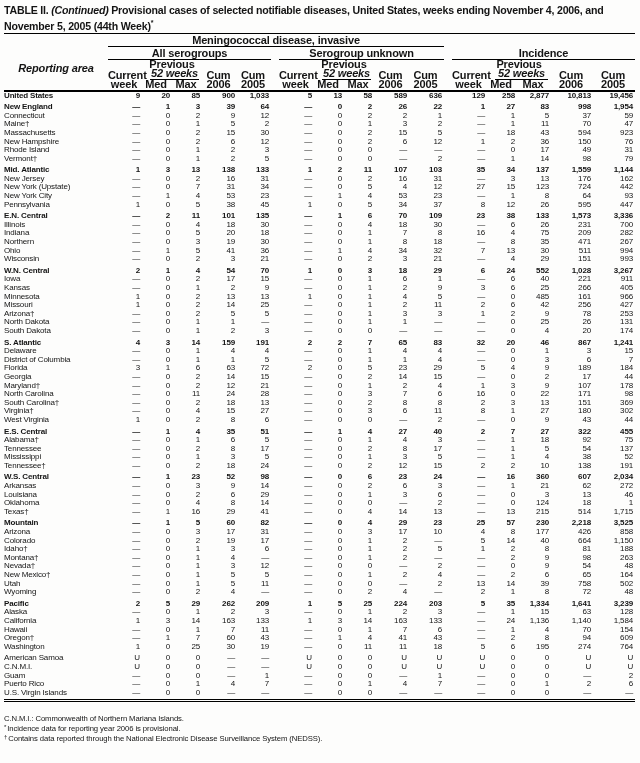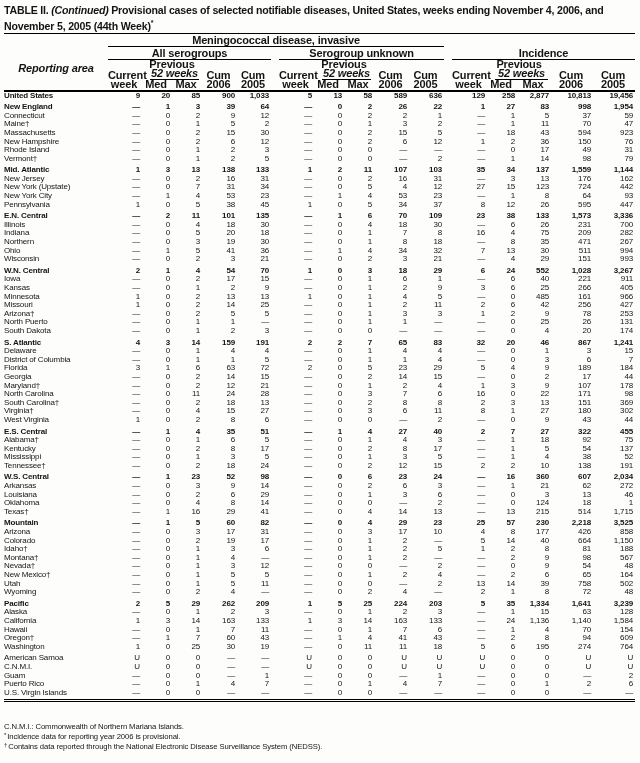--- a/index.html
+++ b/index.html
@@ -58,21 +58,21 @@
   tr.gap td { padding-top: 3px; }
 
   .double-rule {
     width: 631px;
     height: 3px;
     margin-top: 2px;
     border-top: 1px solid #000;
     border-bottom: 1px solid #000;
   }
   .footnotes {
-    margin-top: 20px;
+    margin-top: 12px;
     font-size: 7.7px;
     line-height: 9.6px;
     letter-spacing: -0.1px;
   }
   .footnotes .legend span { margin-right: 13px; }
   .fn-marker {
     font-size: 6px;
     vertical-align: top;
     position: relative;
     top: -1px;
@@ -658,21 +658,21 @@
           <td class="num">3</td>
           <td class="num">3</td>
           <td class="spacer"></td>
           <td class="num">1</td>
           <td class="num">2</td>
           <td class="num">9</td>
           <td class="num">78</td>
           <td class="num">253</td>
         </tr>
         <tr>
-          <td class="area">North Puerto</td>
+          <td class="area">North Dakota</td>
           <td class="num">—</td>
           <td class="num">0</td>
           <td class="num">1</td>
           <td class="num">1</td>
           <td class="num">—</td>
           <td class="spacer"></td>
           <td class="num">—</td>
           <td class="num">0</td>
           <td class="num">1</td>
           <td class="num">1</td>
@@ -938,21 +938,21 @@
           <td class="num">4</td>
           <td class="num">3</td>
           <td class="spacer"></td>
           <td class="num">—</td>
           <td class="num">1</td>
           <td class="num">18</td>
           <td class="num">92</td>
           <td class="num">75</td>
         </tr>
         <tr>
-          <td class="area">Kentucky</td>
+          <td class="area">Tennessee</td>
           <td class="num">—</td>
           <td class="num">0</td>
           <td class="num">2</td>
           <td class="num">8</td>
           <td class="num">17</td>
           <td class="spacer"></td>
           <td class="num">—</td>
           <td class="num">0</td>
           <td class="num">2</td>
           <td class="num">8</td>
@@ -1195,21 +1195,21 @@
           <td class="num">—</td>
           <td class="num">0</td>
           <td class="num">1</td>
           <td class="num">2</td>
           <td class="num">—</td>
           <td class="spacer"></td>
           <td class="num">—</td>
           <td class="num">2</td>
           <td class="num">9</td>
           <td class="num">98</td>
-          <td class="num">567</td>
+          <td class="num">263</td>
         </tr>
         <tr>
           <td class="area">Nevada†</td>
           <td class="num">—</td>
           <td class="num">0</td>
           <td class="num">1</td>
           <td class="num">3</td>
           <td class="num">12</td>
           <td class="spacer"></td>
           <td class="num">—</td>

